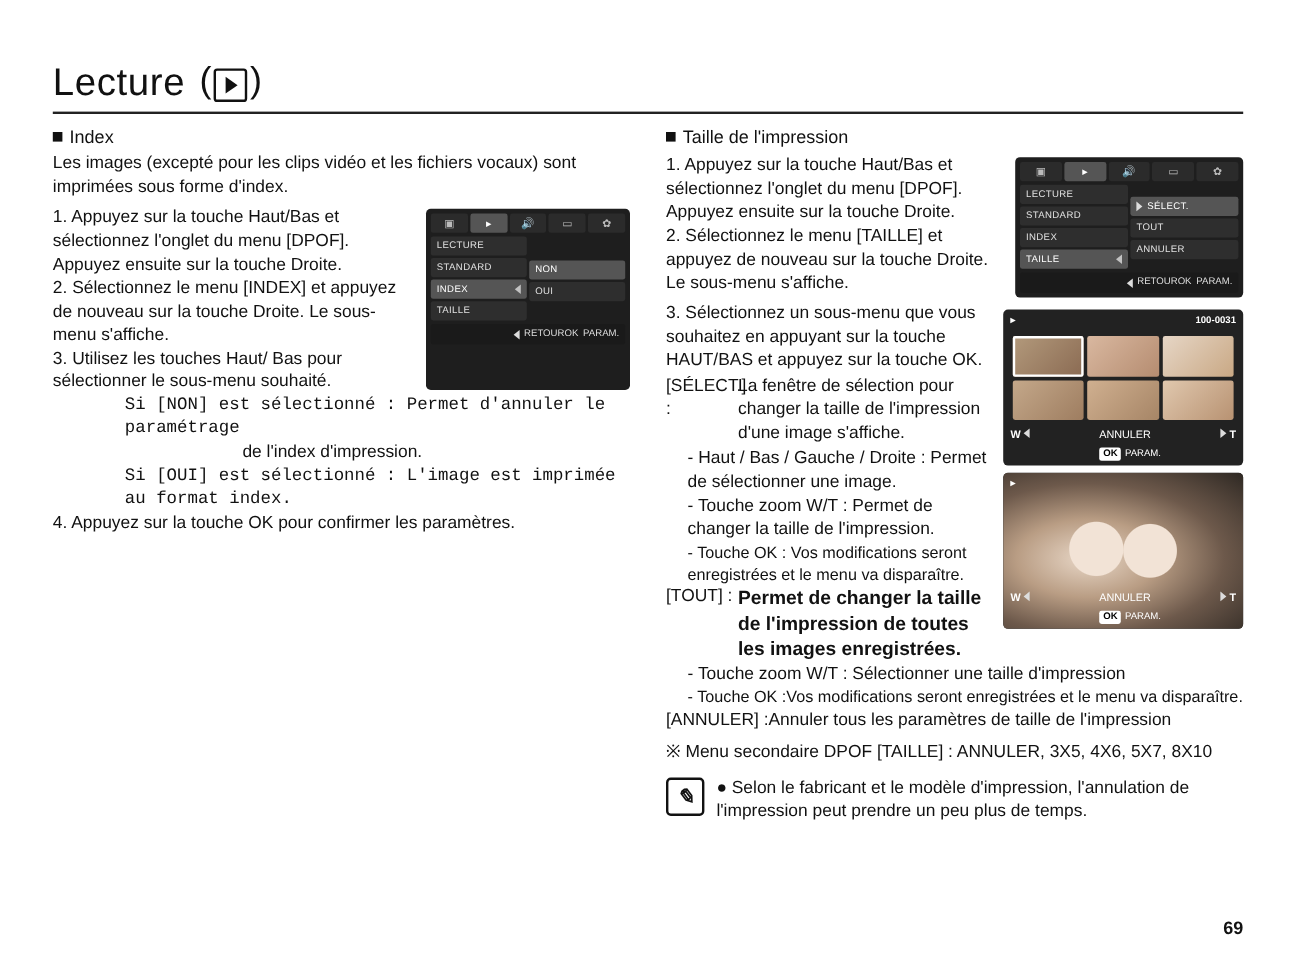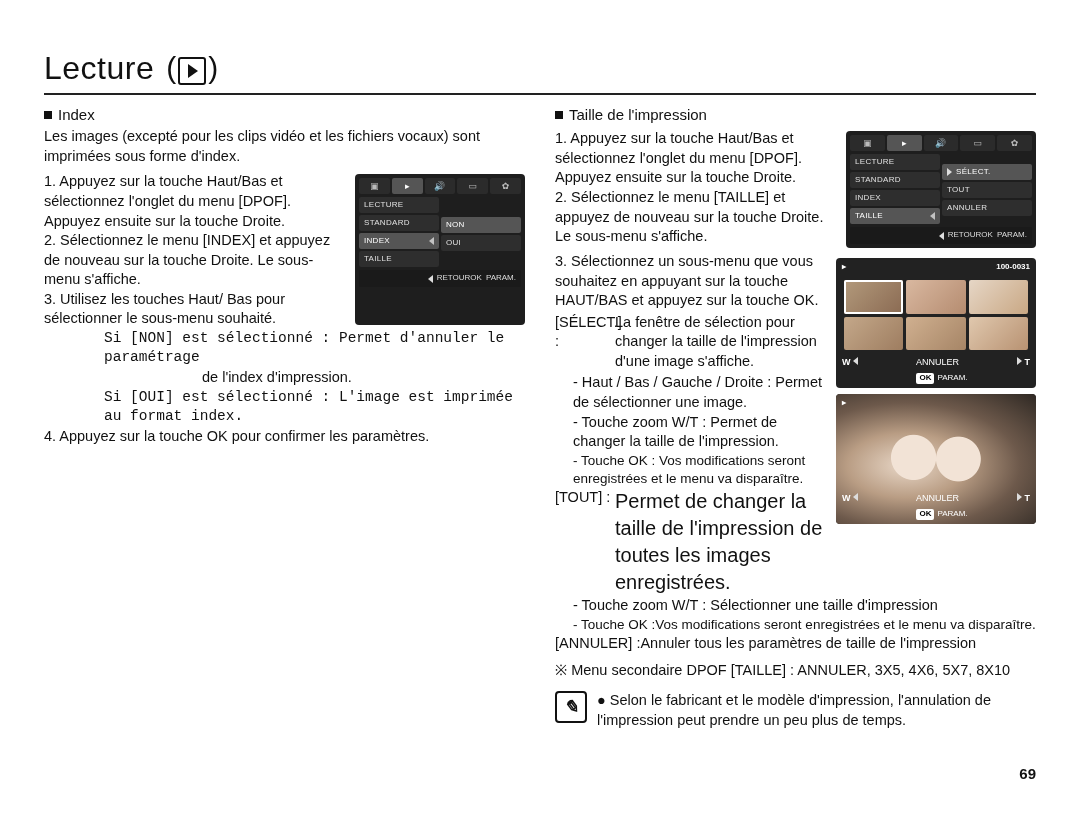--- a/index.html
+++ b/index.html
@@ -405,21 +405,21 @@
             <span class="lbl">[SÉLECT.] :</span>
             <span>La fenêtre de sélection pour changer la taille de l'impression d'une image s'affiche.</span>
           </div>
 
           <div class="ind" style="margin-top:2px;">- Haut / Bas / Gauche / Droite : Permet de sélectionner une image.</div>
           <div class="ind">- Touche zoom W/T : Permet de changer la taille de l'impression.</div>
           <div class="ind" style="font-size:13.5px;">- Touche OK : Vos modifications seront enregistrées et le menu va disparaître.</div>
 
           <div class="ind-label">
             <span class="lbl">[TOUT] :</span>
-            <span style="font-size:20px;">Permet de changer la taille de l'impression de toutes les images enregistrées.</span>
+            <span style="font-size:16px;font-weight:bold;">Permet de changer la taille de l'impression de toutes les images enregistrées.</span>
           </div>
         </div>
 
         <div style="display:flex; flex-direction:column;">
 
           <div class="lcdp">
             <div class="top">
               <span>▸</span>
               <span>100-0031</span>
             </div>

